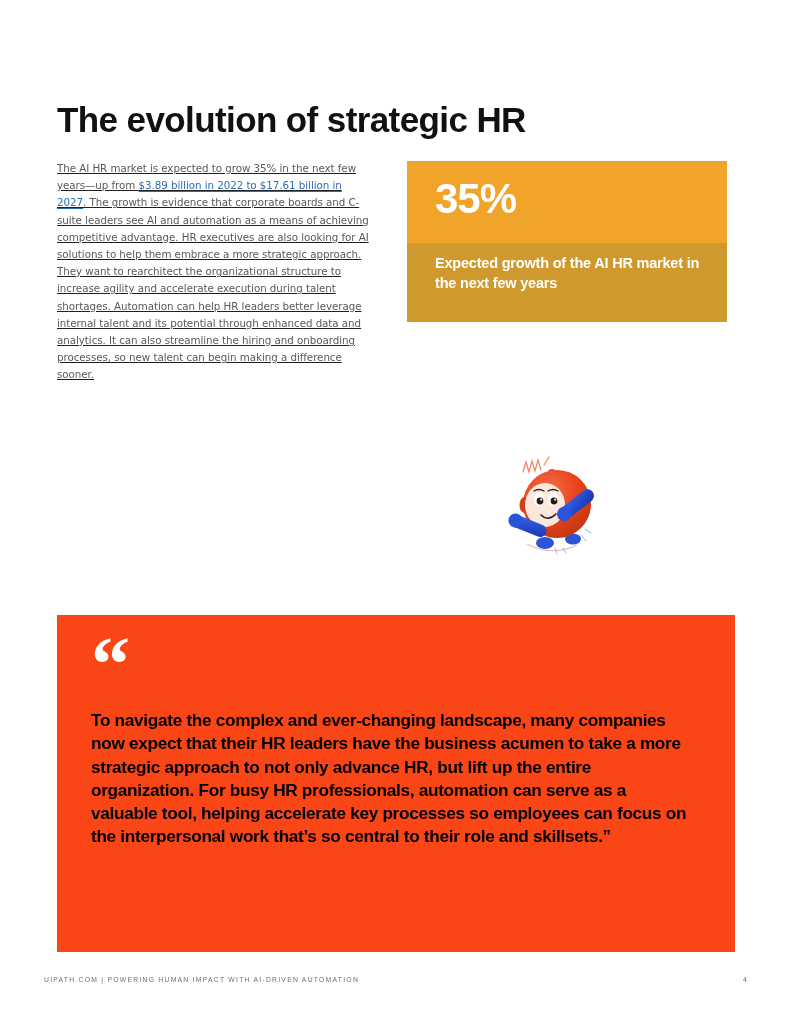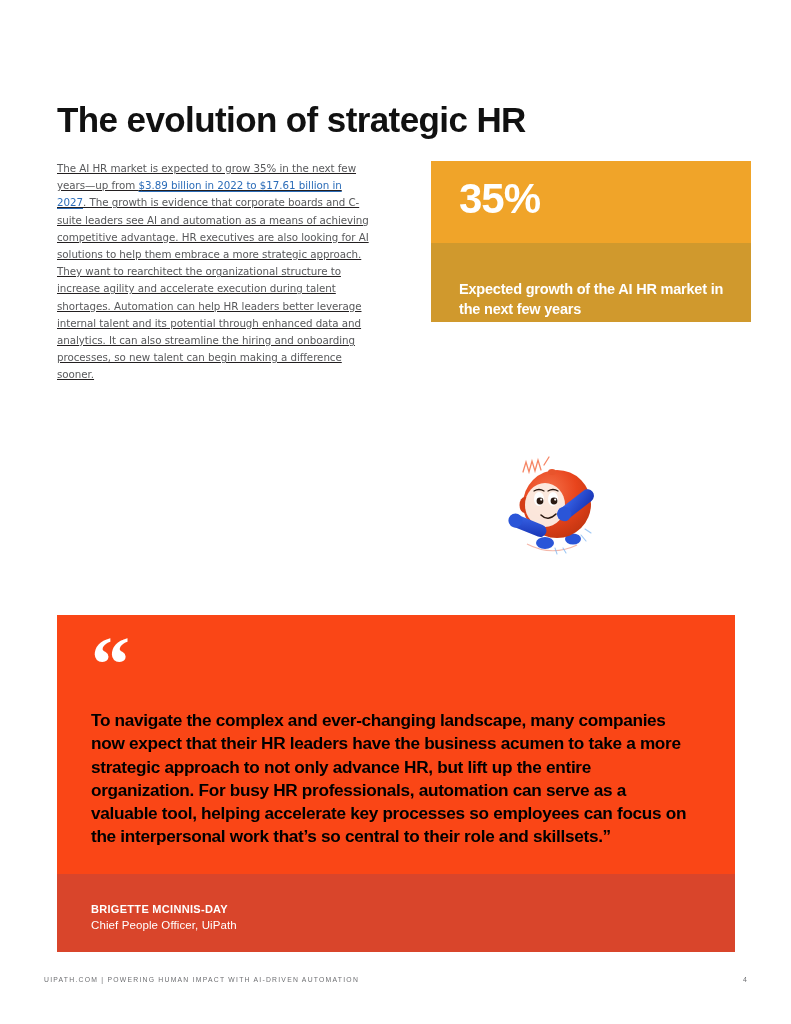--- a/index.html
+++ b/index.html
@@ -64,21 +64,20 @@
 
   
   .stat-box {
     position: absolute;
     left: 407px;
     top: 161px;
     width: 320px;
     height: 161px;
     display: flex;
     flex-direction: column;
-    margin-left: 24px;
   }
   .stat-top {
     background: #f0a429;
     height: 82px;
     position: relative;
   }
   .stat-number {
     position: absolute;
     left: 28px;
     top: 13px;
@@ -89,21 +88,21 @@
     letter-spacing: -1px;
   }
   .stat-bottom {
     background: #d0992d;
     flex: 1;
     position: relative;
   }
   .stat-caption {
     position: absolute;
     left: 28px;
-    top: 36px;
+    top: 10px;
     right: 18px;
     font-size: 14.5px;
     line-height: 20px;
     font-weight: 700;
     color: #ffffff;
     letter-spacing: -0.2px;
   }
 
   
   .mascot {
@@ -289,24 +288,20 @@
         <path d="M66 99 L69 104"></path>
       </g>
     </svg>
   </div>
 
   <div class="quote-block">
     <div class="quote-main">
       <div class="quote-mark">“</div>
       <p class="quote-text">To navigate the complex and ever-changing landscape, many companies now expect that their HR leaders have the business acumen to take a more strategic approach to not only advance HR, but lift up the entire organization. For busy HR professionals, automation can serve as a valuable tool, helping accelerate key processes so employees can focus on the interpersonal work that’s so central to their role and skillsets.”</p>
     </div>
-    <div class="quote-attrib">
-      <div class="attrib-name">BRIGETTE MCINNIS-DAY</div>
-      <div class="attrib-role">Chief People Officer, UiPath</div>
-    </div>
   </div>
 
   <div class="footer">
     <div class="footer-text">UIPATH.COM  |  POWERING HUMAN IMPACT WITH AI-DRIVEN AUTOMATION</div>
     <div class="footer-page">4</div>
   </div>
 
 </div>
 
 </body></html>

